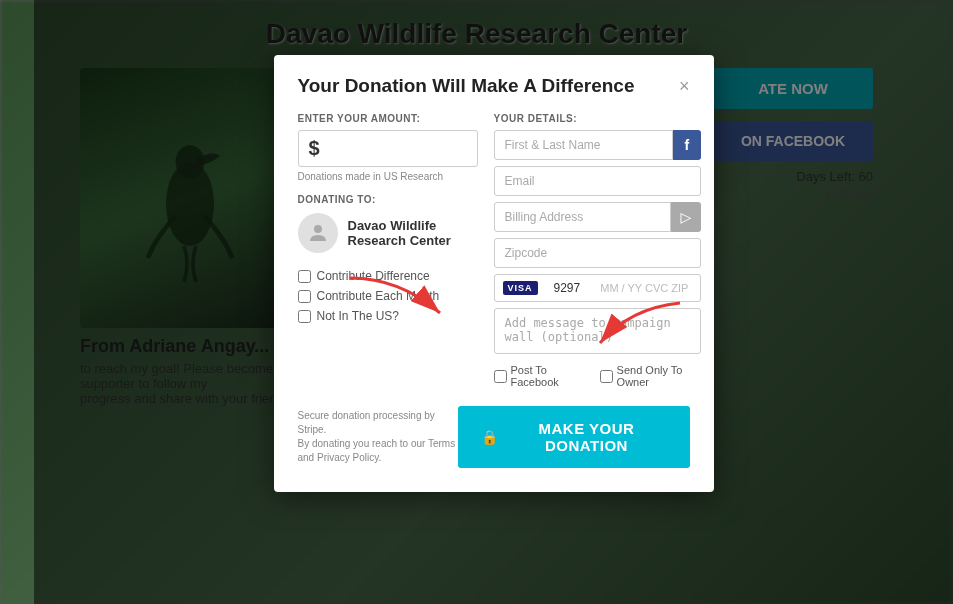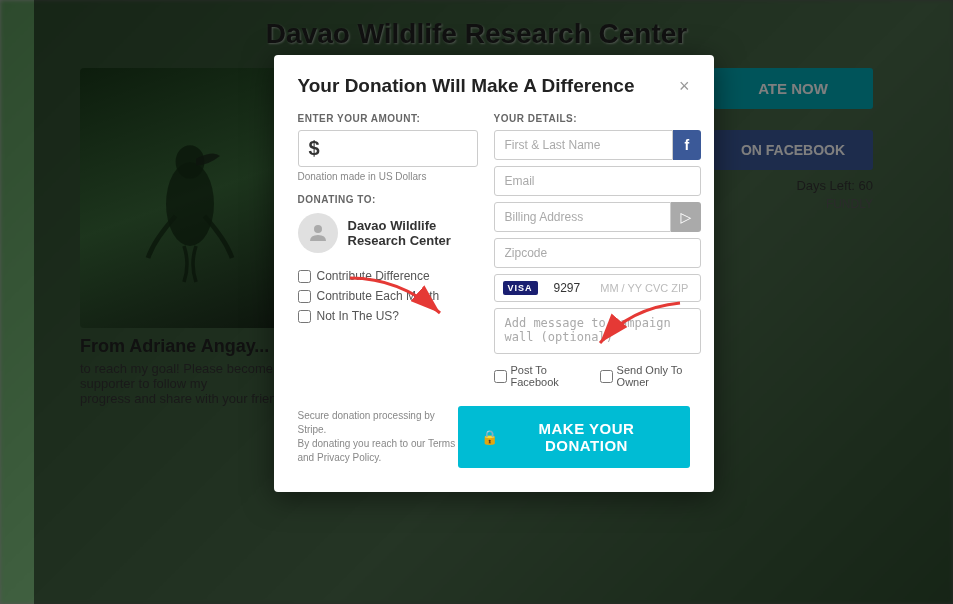--- a/index.html
+++ b/index.html
@@ -100,21 +100,21 @@
     .donate-now-btn {
       background: #00a8b5;
       color: #fff;
       border: none;
       padding: 12px 24px;
       font-size: 15px;
       font-weight: bold;
       cursor: pointer;
       border-radius: 3px;
       min-width: 160px;
-      margin-bottom: 21px;
+      margin-bottom: 12px;
     }
 
     .fb-share-btn {
       background: #3b5998;
       color: #fff;
       border: none;
       padding: 12px 20px;
       font-size: 14px;
       font-weight: bold;
       cursor: pointer;
@@ -559,21 +559,21 @@
     </div>
 
     <div class="modal-body">
 
       <div class="left-col">
         <div class="section-label">ENTER YOUR AMOUNT:</div>
         <div class="amount-box">
           <span class="dollar-sign">$</span>
           <input class="amount-input" type="text" style="">
         </div>
-        <div class="currency-note">Donation made in US Dollars</div>
+        <div class="currency-note">Donations made in US Research</div>
 
         <div class="donating-to-label">DONATING TO:</div>
         <div class="donating-to-box">
           <div class="org-avatar">
             <svg viewBox="0 0 24 24" xmlns="http://www.w3.org/2000/svg">
               <circle cx="12" cy="8" r="4"></circle>
               <path d="M4 20 Q4 14 12 14 Q20 14 20 20Z"></path>
             </svg>
           </div>
           <span class="org-name">Davao Wildlife Research Center</span>

